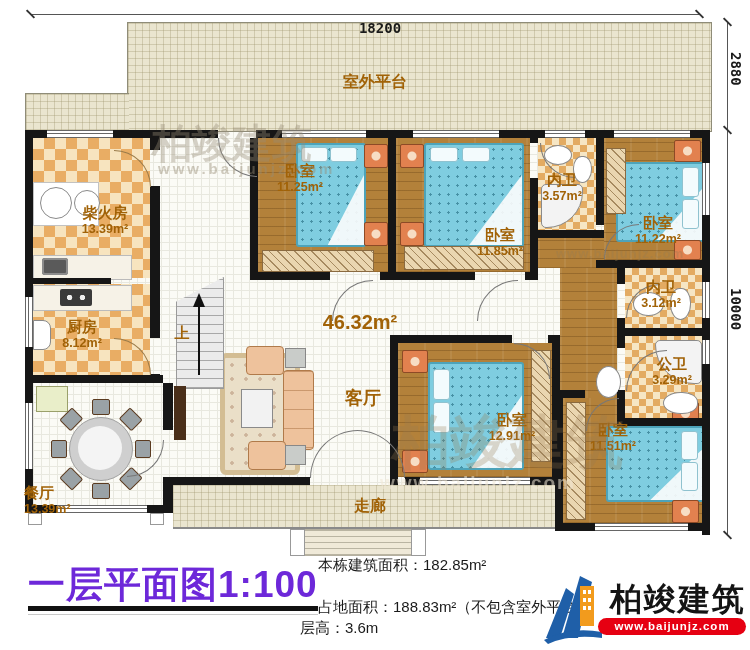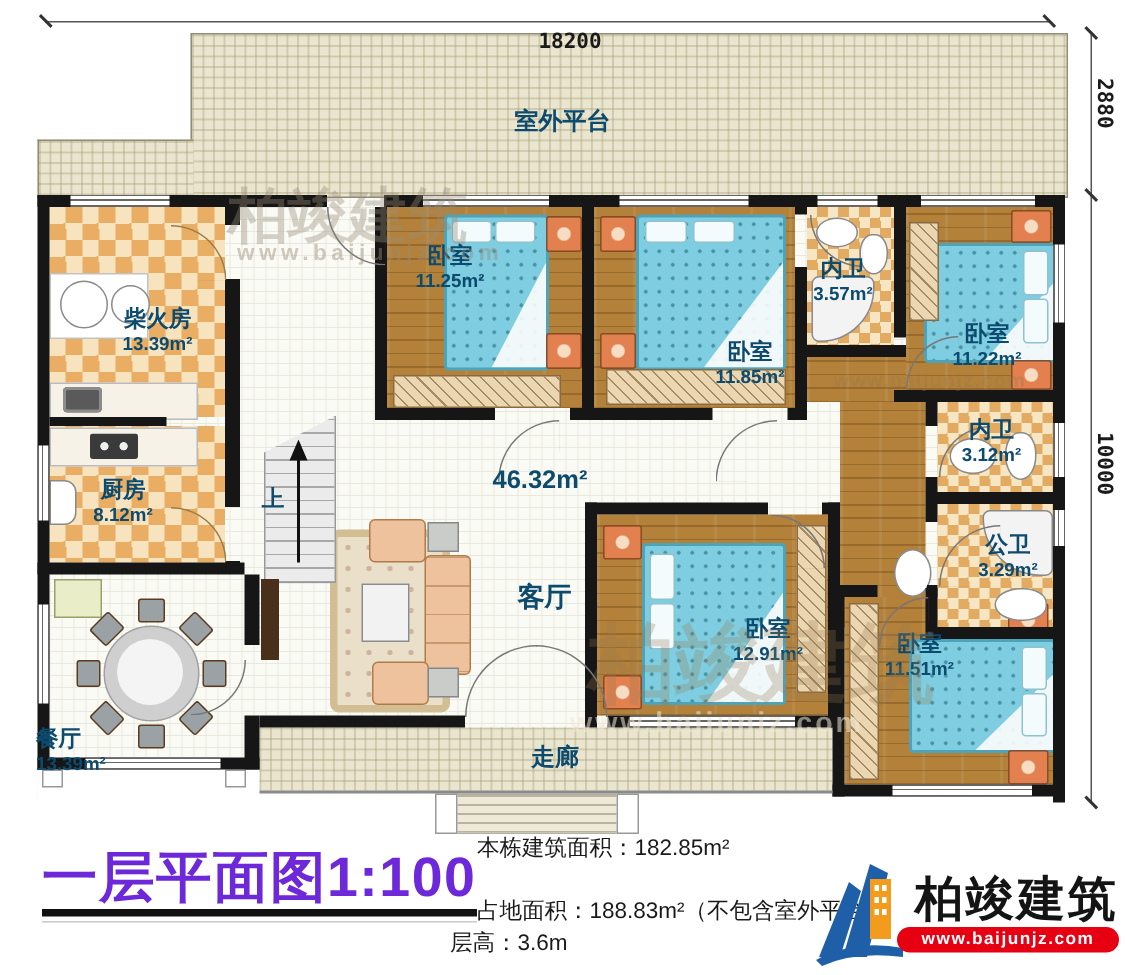--- a/index.html
+++ b/index.html
@@ -31,21 +31,21 @@
     background-image:radial-gradient(rgba(15,85,105,.5) 1px,transparent 1.4px);background-size:9px 9px;}
   .bed:after{content:"";position:absolute;right:0;bottom:0;width:55%;height:70%;
     background:#fdfdfd;clip-path:polygon(100% 0,100% 100%,0 100%);opacity:.9;}
   .pillow{position:absolute;z-index:3;background:#f3fbfd;border:1px solid #8fc2cf;border-radius:3px;}
   .nstand{position:absolute;z-index:3;border:1px solid #8d4a26;border-radius:2px;
     background:radial-gradient(circle at 50% 50%,#f7ddc4 0 4px,#e2814f 5px);}
   .ward{position:absolute;z-index:3;background:#ead6b0;border:1px solid #8a6a40;
     background-image:repeating-linear-gradient(45deg,rgba(110,75,30,.55) 0 1px,transparent 1px 6px);}
   .fix{position:absolute;z-index:3;background:#fff;border:1px solid #8a8a8a;}
   .arc{position:absolute;z-index:5;}
-  .rlabel{position:absolute;z-index:6;width:90px;text-align:center;line-height:1.2;color:#0c4a6e;}
+  .rlabel{position:absolute;z-index:6;width:90px;text-align:center;line-height:1.2;color:#a16207;}
   .rname{display:block;font-size:15px;font-weight:bold;}
   .rarea{display:block;font-size:12.5px;font-weight:bold;}
   .dimtxt{position:absolute;z-index:6;font-family:"DejaVu Sans Mono","Liberation Mono",monospace;
     font-weight:bold;font-size:14px;color:#1a1a1a;}
   .dimline{position:absolute;background:#555;z-index:2;}
   .tick{position:absolute;width:11px;height:2px;background:#333;transform:rotate(45deg);z-index:3;}
   .wm{position:absolute;z-index:7;pointer-events:none;font-weight:bold;white-space:nowrap;}
   .stairs{position:absolute;z-index:3;background-color:#ebebeb;border:1px solid #9a9a9a;
     background-image:repeating-linear-gradient(0deg,#a8a8a8 0 1px,transparent 1px 9px);
     clip-path:polygon(0 22%,100% 0,100% 100%,0 100%);}
@@ -269,21 +269,21 @@
   </div>
   <div class="rlabel" style="left:37px;top:318px;">
     <span class="rname">厨房</span>
     <span class="rarea">8.12m²</span>
   </div>
   <div class="rlabel" style="left:24px;top:484px;text-align:left;">
     <span class="rname">餐厅</span>
     <span class="rarea">13.39m²</span>
   </div>
   <div class="rlabel" style="left:310px;top:310px;width:100px;">
-    <span class="rarea" style="font-size:17px;">46.32m²</span>
+    <span class="rarea" style="font-size:20px;">46.32m²</span>
   </div>
   <div class="rlabel" style="left:318px;top:388px;">
     <span class="rname" style="font-size:18px;">客厅</span>
   </div>
   <div class="rlabel" style="left:325px;top:496px;">
     <span class="rname" style="font-size:16px;">走廊</span>
   </div>
   <div class="rlabel" style="left:160px;top:324px;width:44px;">
     <span class="rname">上</span>
   </div>

